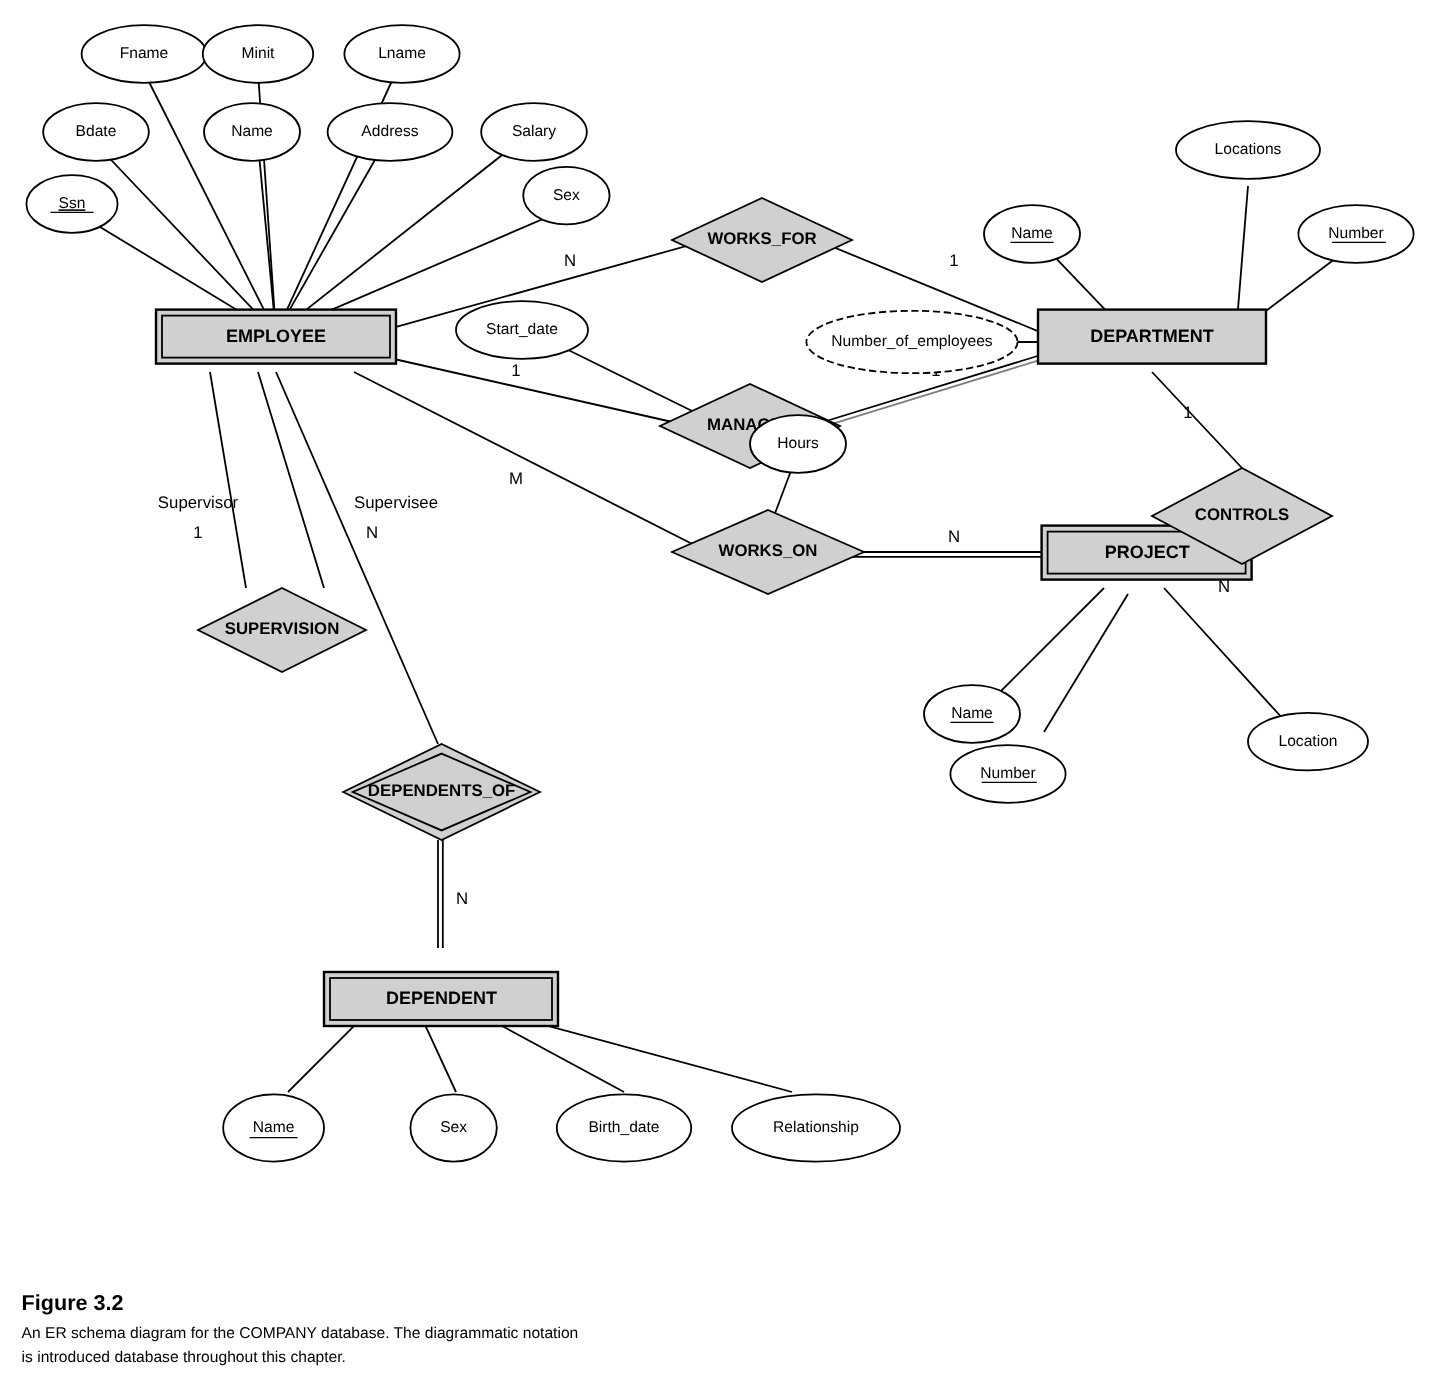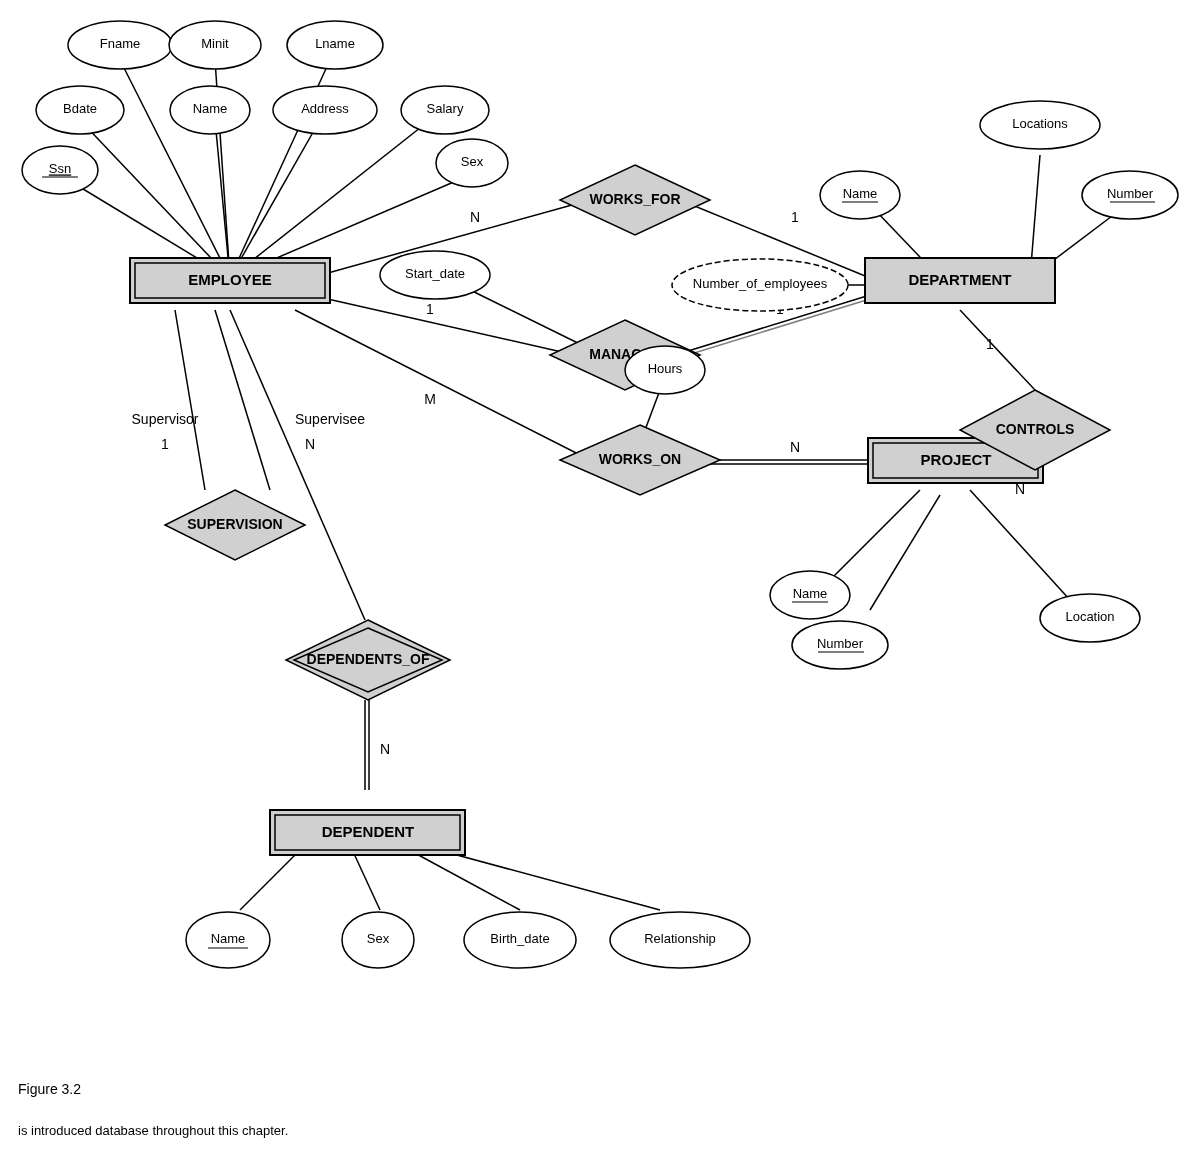--- a/index.html
+++ b/index.html
@@ -22,22 +22,22 @@
       width: 1201px;
       height: 1090px;
     }
     .caption {
       position: absolute;
       bottom: 10px;
       left: 20px;
       width: 700px;
     }
     .caption-title {
-      font-weight: normal;
-      font-size: 14px;
+      font-weight: bold;
+      font-size: 18px;
       margin-bottom: 4px;
     }
     .caption-text {
       font-size: 13px;
       line-height: 1.5;
     }
   </style>
 </head>
 <body>
 
@@ -261,16 +261,16 @@
 
     <ellipse class="attribute-ellipse" cx="680" cy="940" rx="70" ry="28"></ellipse>
     <text class="attr-text" x="680" y="940">Relationship</text>
 
   </svg>
 </div>
 
 <div class="caption" style="position:absolute; bottom:18px; left:18px; width:650px;">
   <div class="caption-title">Figure 3.2</div>
   <div class="caption-text">
-    <br>
+    <span>An ER schema diagram for the COMPANY database. The diagrammatic notation</span><br>
     <span>is introduced database throughout this chapter.</span>
   </div>
 </div>
 
 </body></html>

